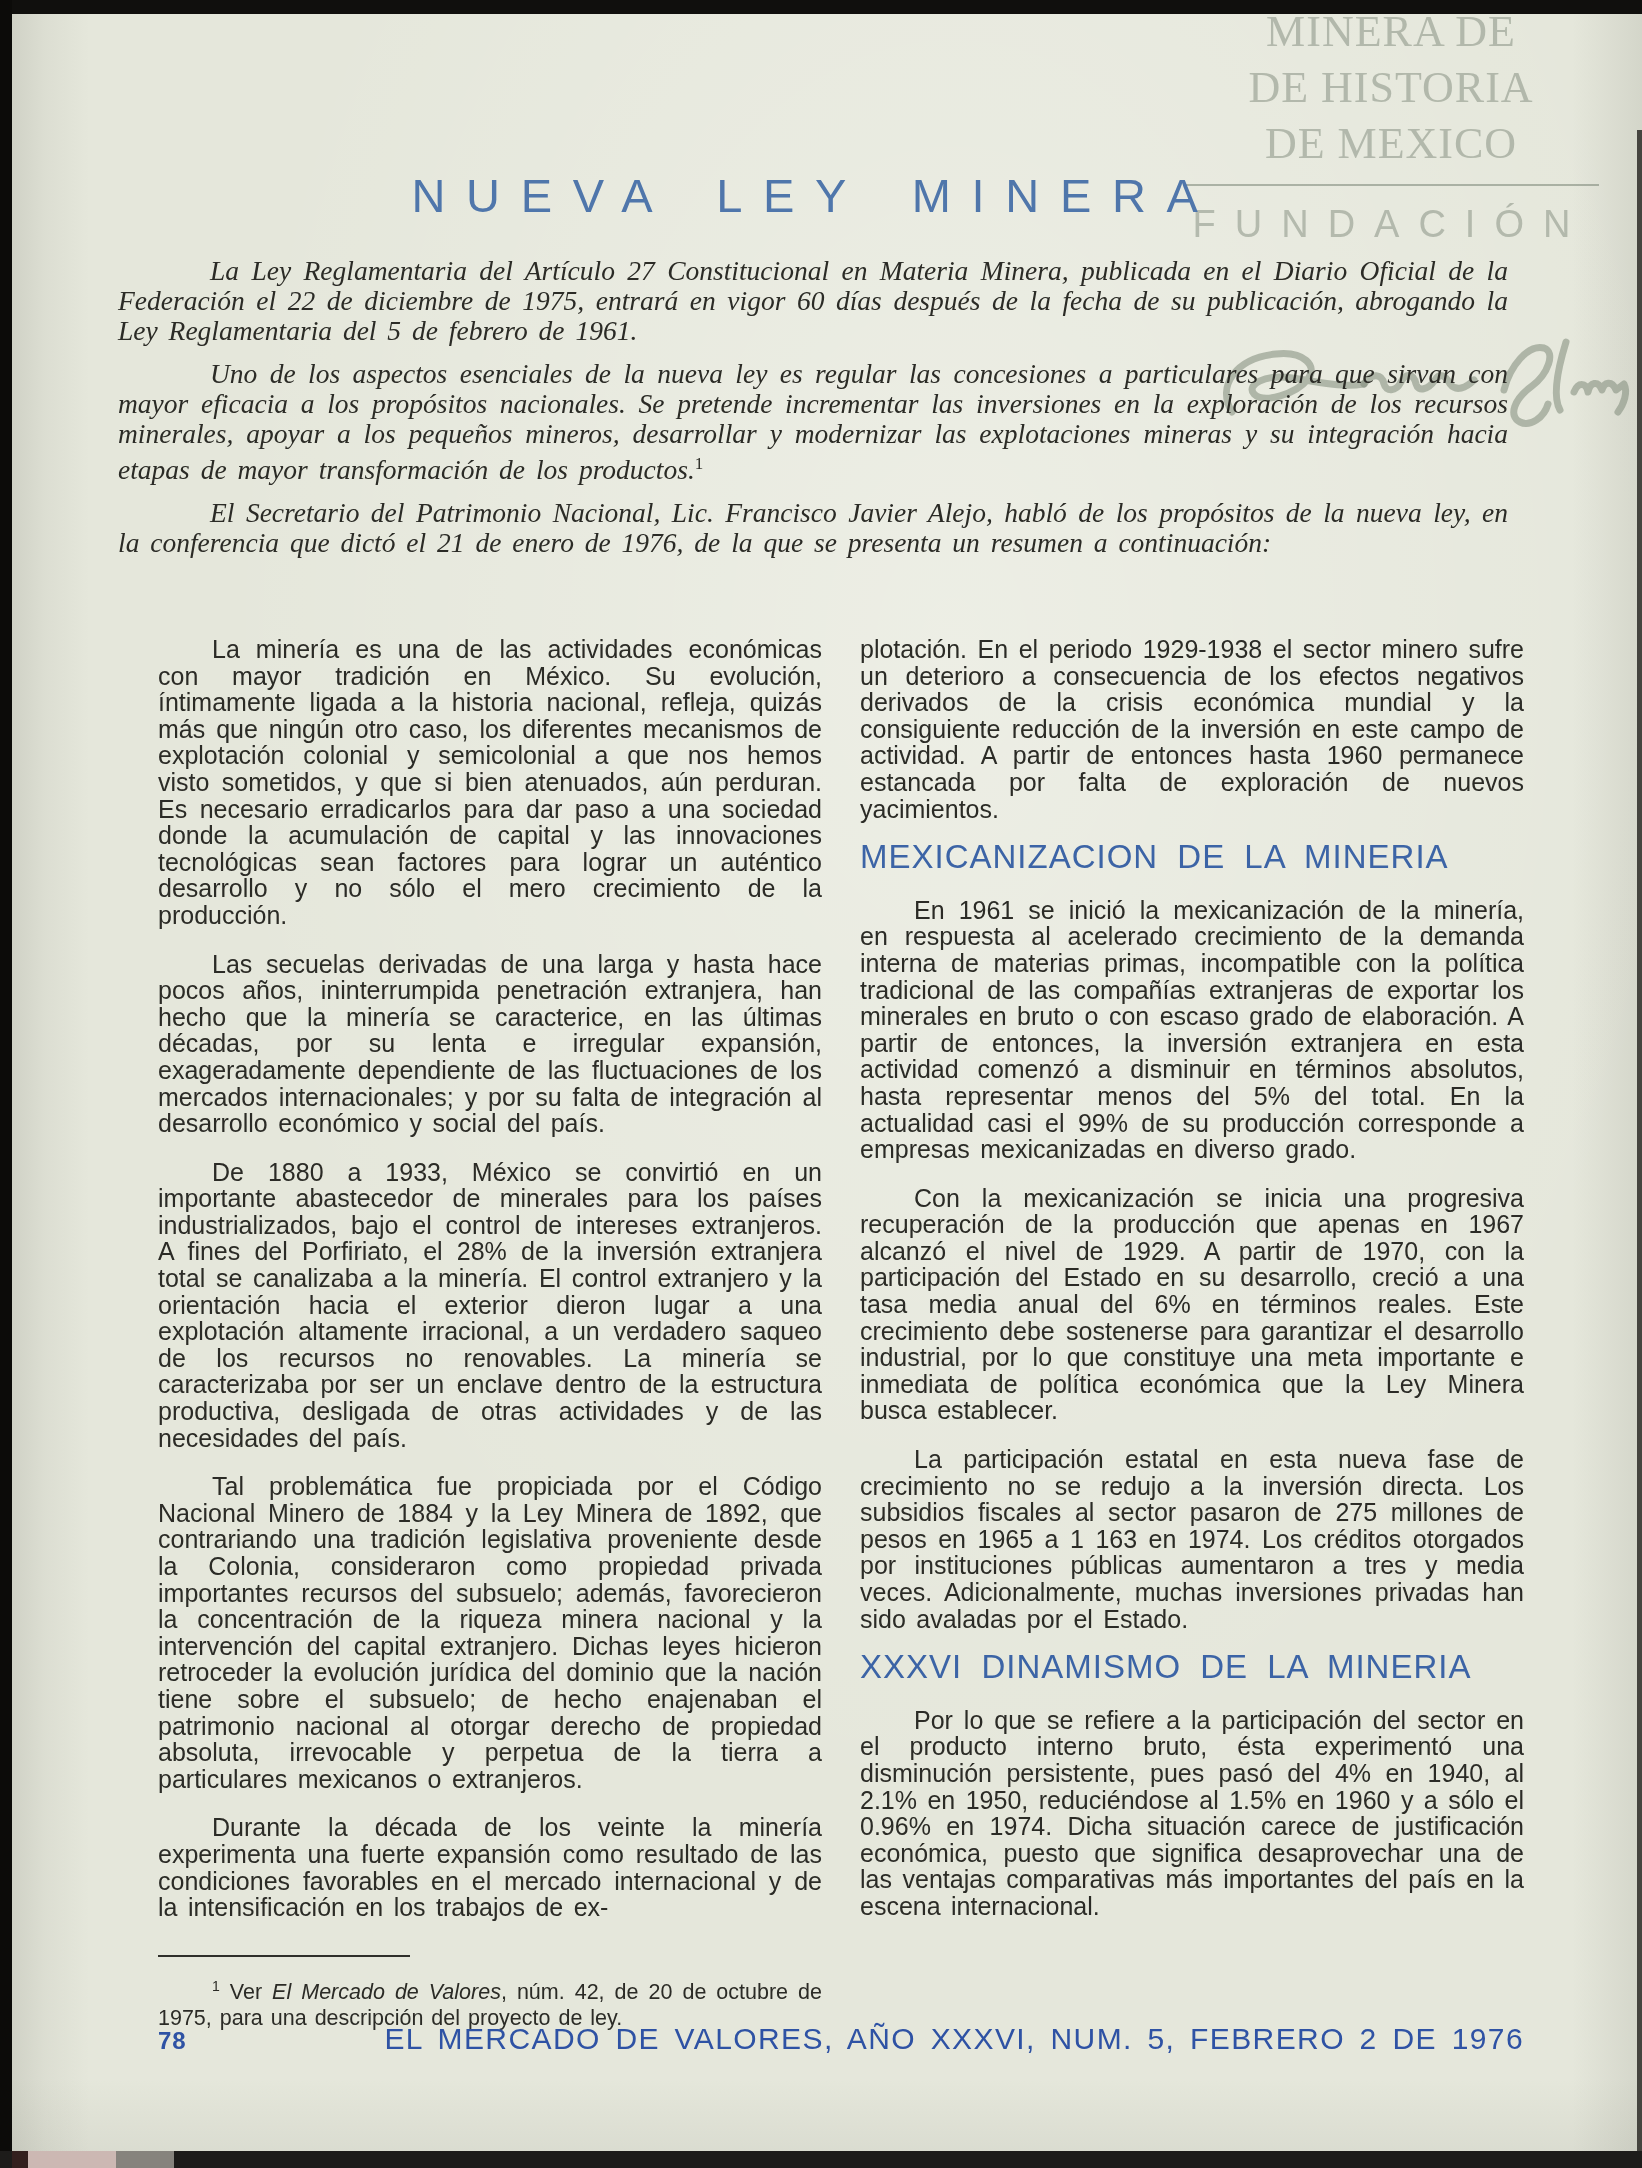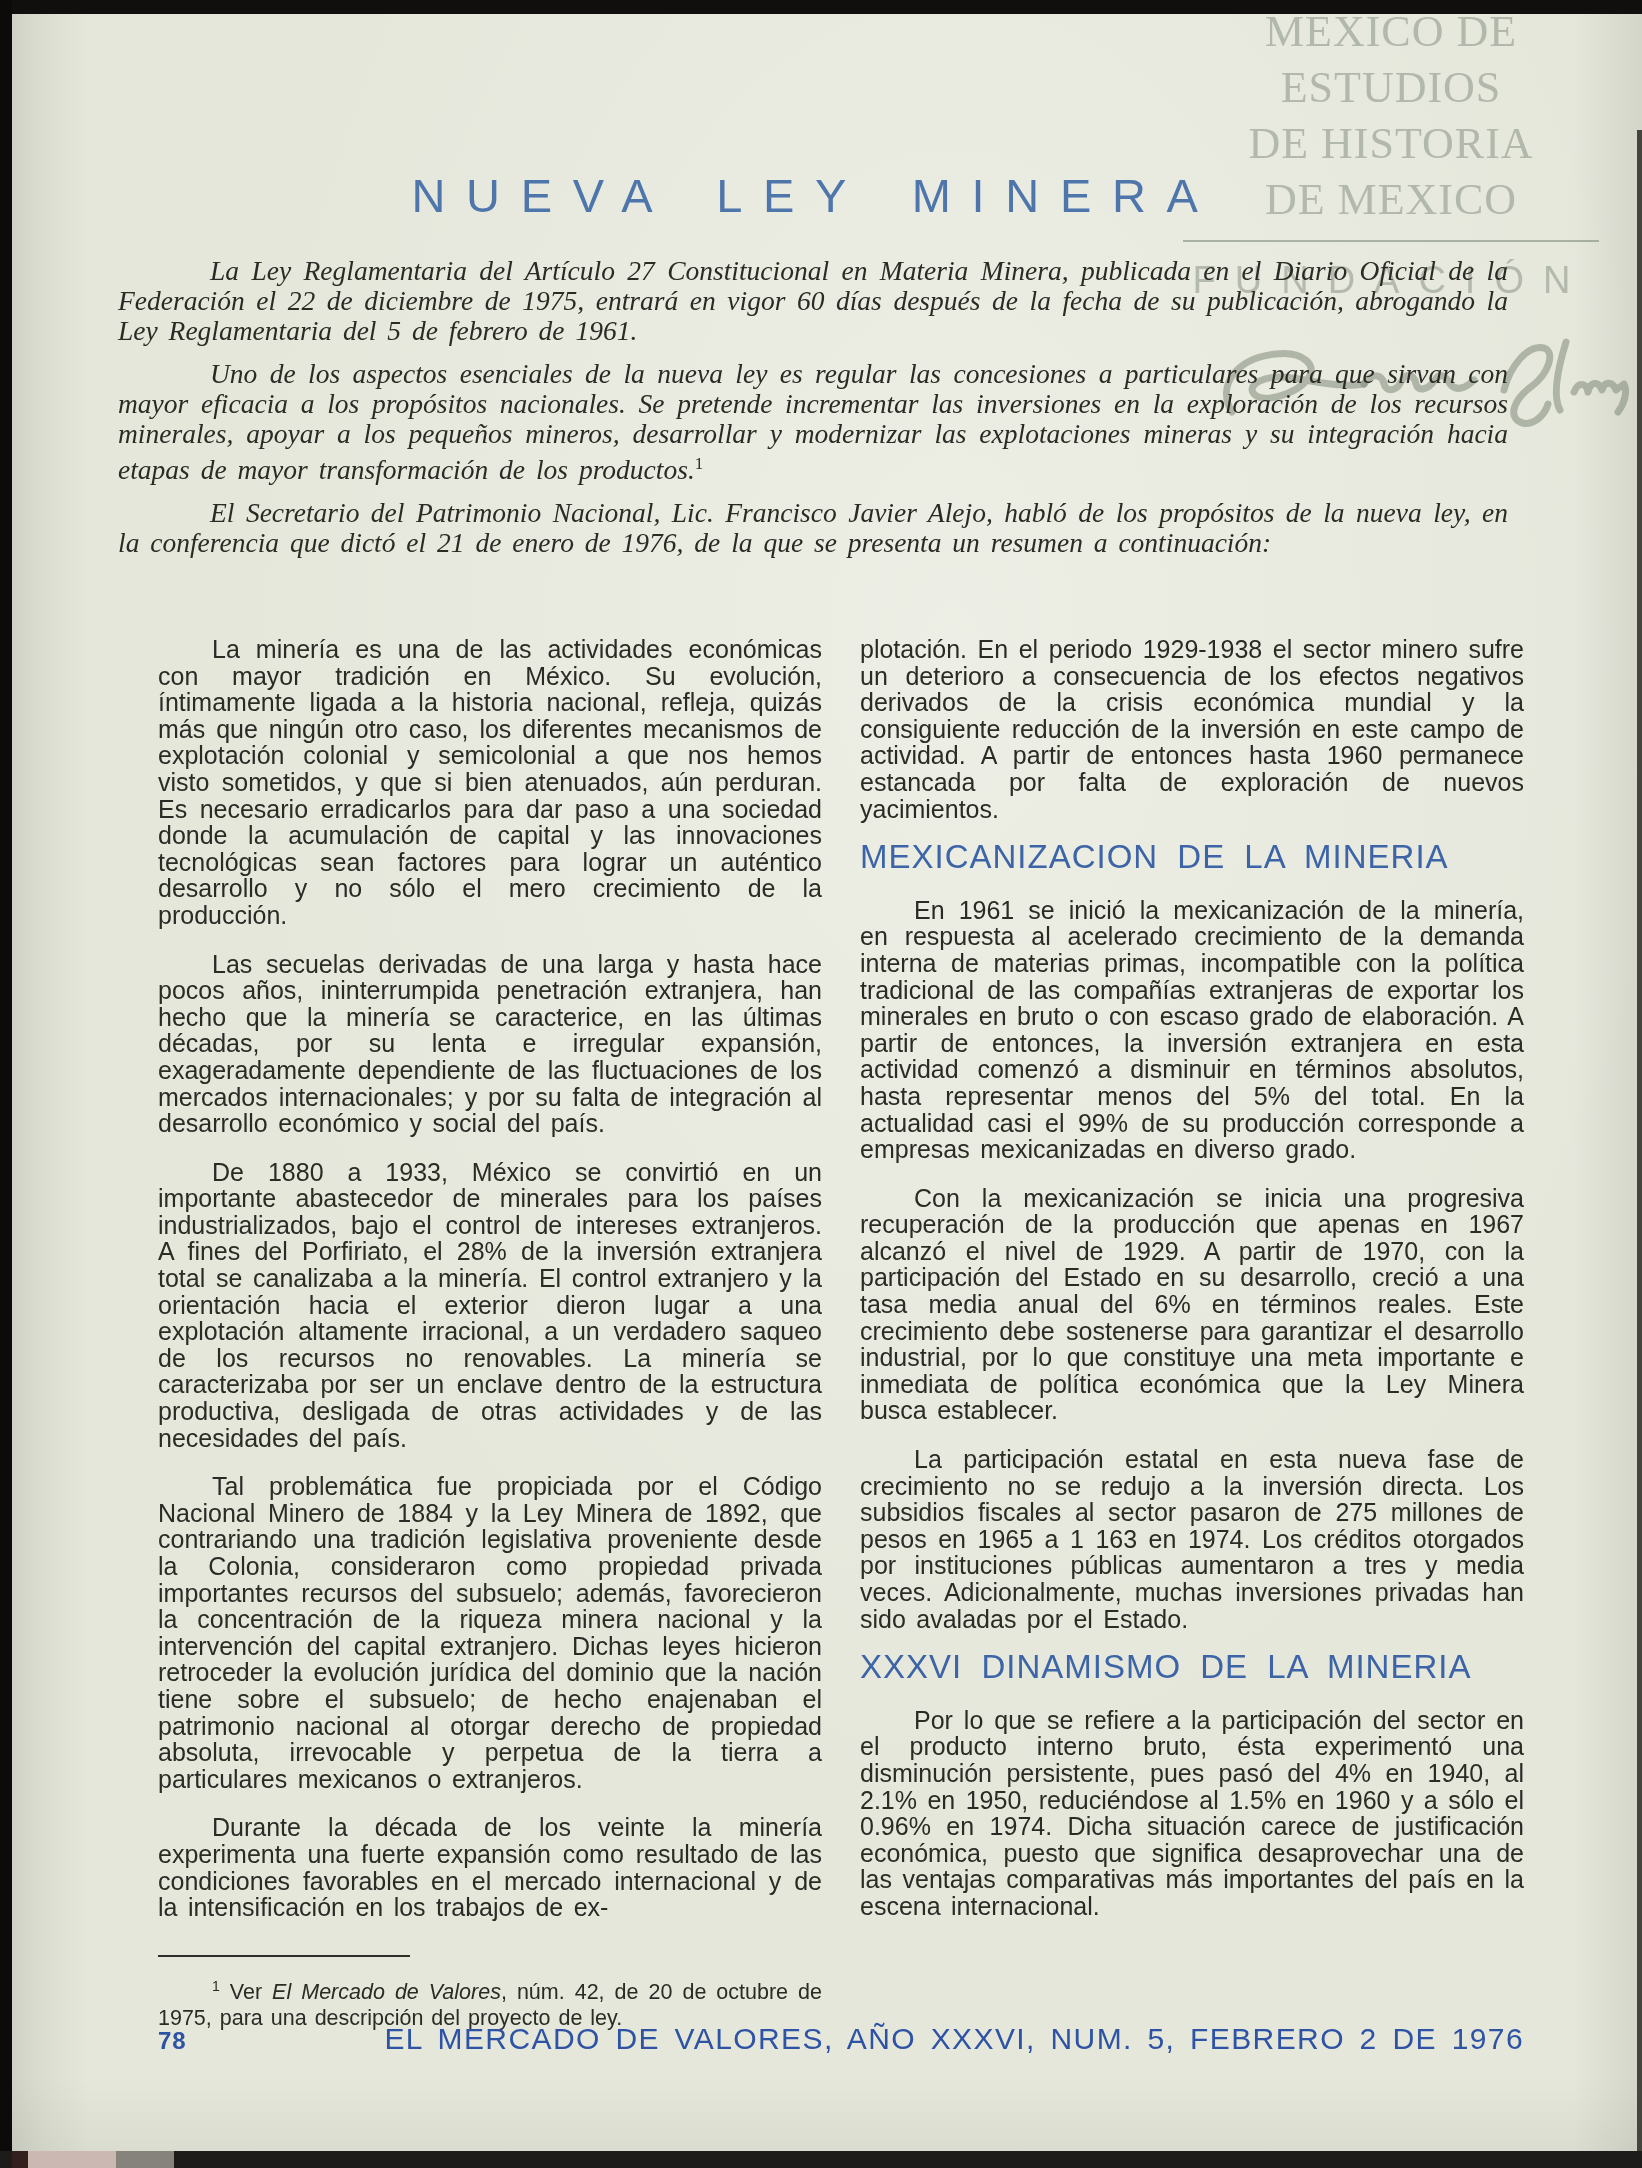--- a/index.html
+++ b/index.html
@@ -101,22 +101,21 @@
   <div class="edge-top"></div>
   <div class="edge-left"></div>
   <div class="edge-right"></div>
   <div class="edge-bottom">
     <span class="seg-maroon"></span>
     <span class="seg-pink"></span>
     <span class="seg-gray"></span>
   </div>
 
   <div class="wm">
-    <div>MEXICO DE</div>
-    <div>ESTUDIOS</div>
+    <div>MINERA DE</div>
     <div>DE HISTORIA</div>
     <div>DE MEXICO</div>
     <div class="wm-rule"></div>
     <div class="wm-foundation">FUNDACIÓN</div>
   </div>
   <svg class="signature" width="440" height="112" viewBox="0 0 440 112" fill="none" stroke="rgba(128,138,122,0.55)" stroke-width="7" stroke-linecap="round" stroke-linejoin="round">
     <path d="M34,78 C18,52 38,24 78,20 C106,17 120,32 110,45 C98,60 66,70 56,60 C48,51 66,40 94,44 C122,48 142,54 166,50"></path>
     <path d="M166,50 C174,38 184,40 186,50 C188,58 198,58 203,48 C208,38 216,40 218,50 C220,58 230,56 237,46 C242,38 248,42 252,50 C258,58 268,54 276,46"></path>
     <path d="M306,56 C312,32 330,10 346,14 C358,18 350,40 334,52 C316,65 310,82 322,88 C332,93 346,84 350,70"></path>
     <path d="M368,8 C360,34 354,62 362,76"></path>

